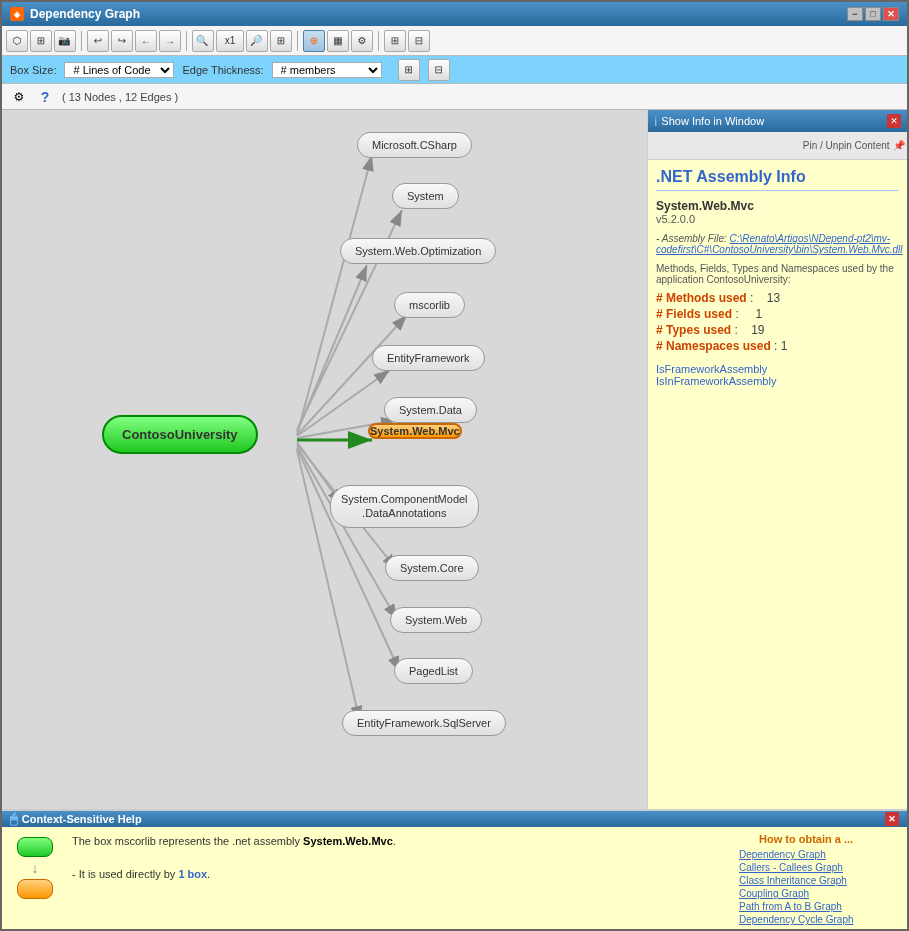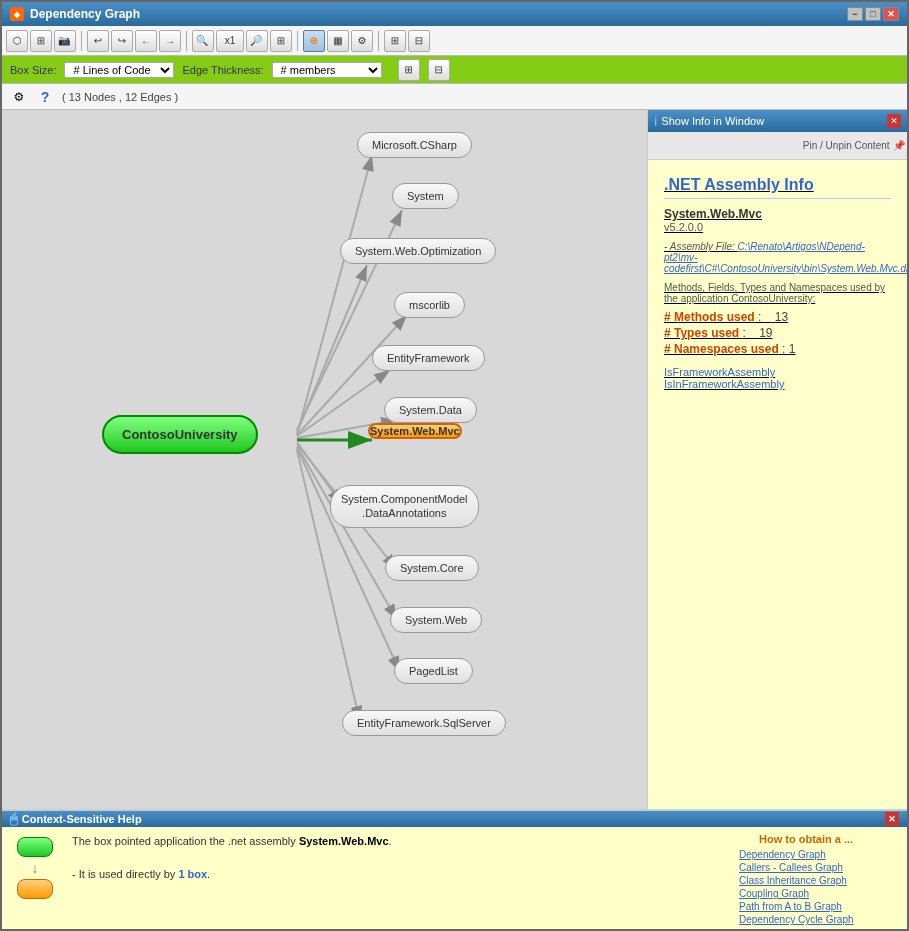--- a/index.html
+++ b/index.html
@@ -73,21 +73,21 @@
       border-radius: 2px;
     }
     .toolbar-btn.active {
       background: linear-gradient(to bottom, #c8dff0, #a0c0e0);
       border-color: #5080a0;
     }
     .toolbar-separator { width: 1px; height: 20px; background: #aaa; margin: 0 3px; }
 
     
     .options-bar {
-      background: #84cc16;
+      background: #7dd3fc;
       border-bottom: 1px solid #bbb;
       height: 28px;
       display: flex;
       align-items: center;
       padding: 0 8px;
       gap: 8px;
       flex-shrink: 0;
     }
     .options-label { font-size: 11px; color: #333; }
     .options-select {
@@ -174,24 +174,23 @@
       display: flex;
       align-items: center;
       justify-content: flex-end;
       padding: 0 1px;
       font-size: 10px;
       color: #555;
       gap: 4px;
     }
     .info-content {
       flex: 1;
-      padding: 16px;
+      padding: 8px;
       overflow-y: auto;
       background: #ffffcc;
-      text-decoration: underline;
     }
     .info-title {
       font-size: 16px;
       color: #3366cc;
       font-weight: bold;
       margin-bottom: 8px;
       border-bottom: 1px solid #aaccff;
       padding-bottom: 4px;
     }
     .info-assembly-name {
@@ -531,20 +530,25 @@
           <em>- Assembly File: </em>
           <a href="#" style="font-size:10px; color:#3366cc;">C:\Renato\Artigos\NDepend-pt2\mv-codefirst\C#\ContosoUniversity\bin\System.Web.Mvc.dll</a>
         </div>
         <div class="info-stats" style="margin-bottom:6px; font-size:10px; color:#555;">Methods, Fields, Types and Namespaces used by the application ContosoUniversity:</div>
         <div class="info-stat-item">
           <span class="info-stat-label"># Methods used</span>
           <span class="info-stat-number"> : &nbsp;&nbsp;</span>
           <span class="info-stat-number">13</span>
         </div>
         <div class="info-stat-item">
+          <span class="info-stat-label"># Fields used</span>
+          <span class="info-stat-number"> : &nbsp;&nbsp;&nbsp;</span>
+          <span class="info-stat-number">1</span>
+        </div>
+        <div class="info-stat-item">
           <span class="info-stat-label"># Types used</span>
           <span class="info-stat-number"> : &nbsp;&nbsp;</span>
           <span class="info-stat-number">19</span>
         </div>
         <div class="info-stat-item">
           <span class="info-stat-label"># Namespaces used</span>
           <span class="info-stat-number"> : </span>
           <span class="info-stat-number">1</span>
         </div>
         <div class="info-flags" style="margin-top:10px;">
@@ -564,21 +568,21 @@
     </div>
     <div class="context-help-body">
 
       <div class="context-help-visual">
         <div class="node-mini node-mini-green"></div>
         <div class="mini-arrow">↓</div>
         <div class="node-mini node-mini-orange"></div>
       </div>
 
       <div class="context-help-text">
-        <span>The box pointed application the .net assembly </span><strong>System.Web.Mvc</strong><span>.</span>
+        <span>The box mscorlib represents the .net assembly </span><strong>System.Web.Mvc</strong><span>.</span>
         <br><br>
         <span>- It is used directly by </span><span class="highlight">1 box</span><span>.</span>
       </div>
 
       <div class="context-help-links">
         <div class="context-help-links-title">How to obtain a ...</div>
         <a class="context-help-link" href="#">Dependency Graph</a>
         <a class="context-help-link" href="#">Callers - Callees Graph</a>
         <a class="context-help-link" href="#">Class Inheritance Graph</a>
         <a class="context-help-link" href="#">Coupling Graph</a>

